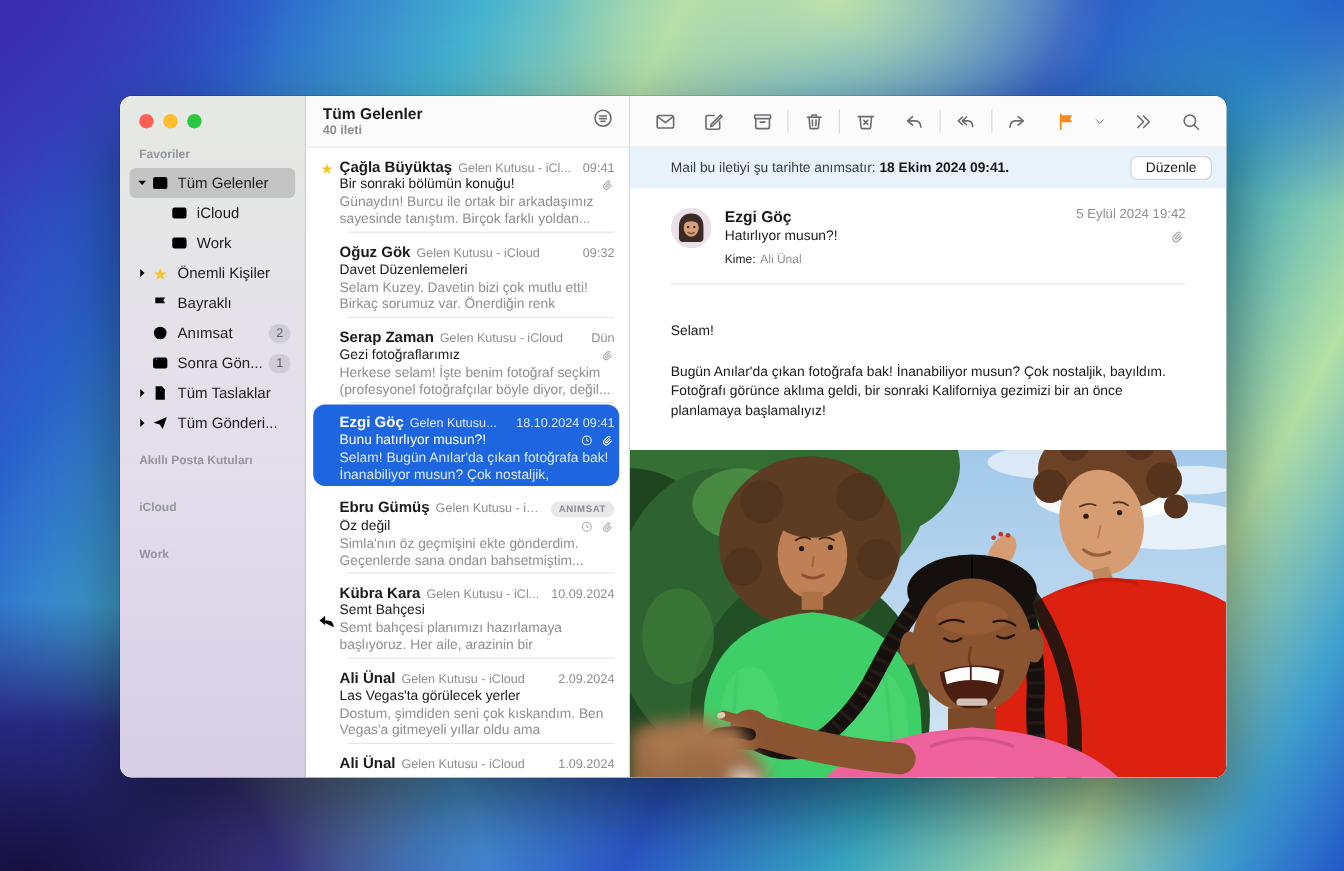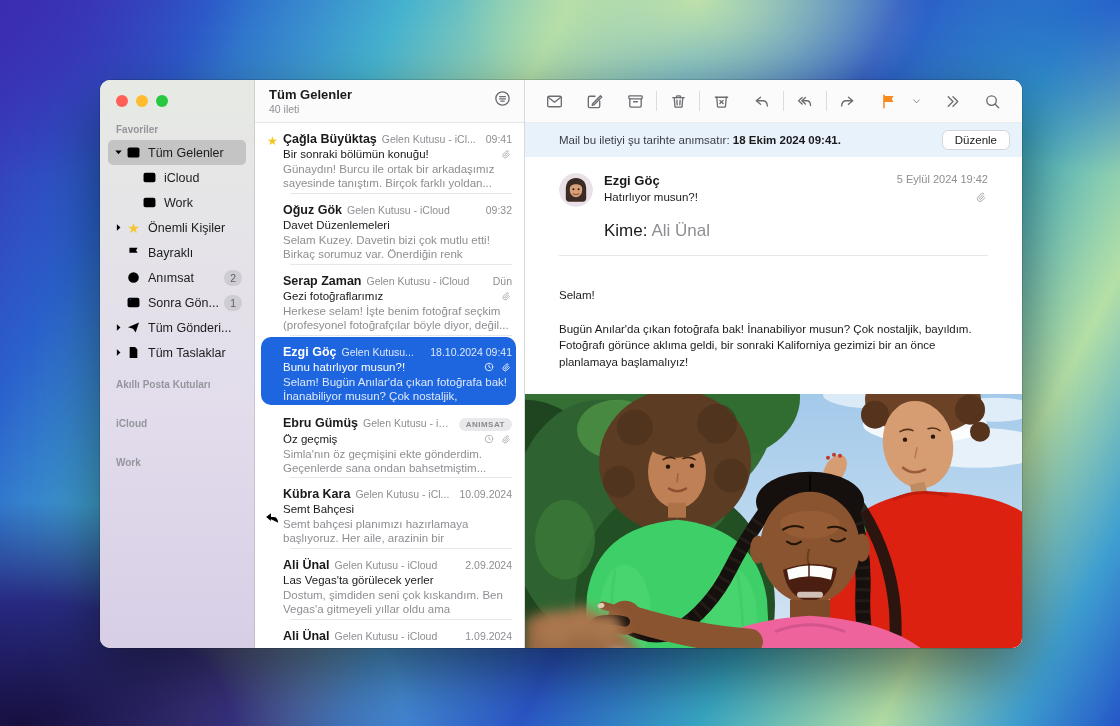--- a/index.html
+++ b/index.html
@@ -31,21 +31,21 @@
   .chev-slot{width:13px;flex:none;display:flex;align-items:center;color:#7c7c82;}
   .side-ic{width:17px;height:17px;flex:none;margin-right:6px;display:flex;align-items:center;justify-content:center;color:#2d7ff0;}
   .side-ic.star{color:#f5c531;font-size:14px;line-height:1;}
   .side-label{white-space:nowrap;overflow:hidden;text-overflow:ellipsis;}
   .side-badge{margin-left:auto;background:rgba(120,120,128,.2);color:#5f5f64;font-size:10.5px;
     padding:0 6px;border-radius:9px;line-height:16px;}
   
   .list-col{width:270px;flex:none;box-sizing:border-box;background:#fff;border-right:1px solid #d9d9dd;display:flex;flex-direction:column;}
   .list-header{position:relative;flex:none;height:43px;box-sizing:border-box;padding:7px 14px 0;background:#fbfbfc;border-bottom:1px solid #e7e7e9;}
   .list-title{font-size:13px;font-weight:700;color:#1a1a1c;}
-  .list-count{font-size:10.5px;color:#8e8e93;margin-top:1px;}
+  .list-count{font-size:10.5px;color:#8e8e93;margin-top:1px;font-weight:bold;}
   .filter-btn{position:absolute;right:12px;top:9px;width:20px;height:20px;border:none;background:none;padding:0;color:#6c6c70;}
   .filter-btn .ic{width:19px;height:19px;}
   .email-rows{flex:1;overflow:hidden;}
   .email-row{position:relative;height:71px;box-sizing:border-box;padding:9px 12px 0 7px;display:flex;}
   .email-row::after{content:"";position:absolute;left:35px;right:12px;bottom:0;height:1px;background:#e7e7e9;}
   .email-row.selected::after{display:none;}
   .row-sel-bg{position:absolute;left:6px;right:8px;top:1px;bottom:2px;background:#1e66e0;border-radius:10px;}
   .row-gutter{position:relative;width:21px;flex:none;display:flex;justify-content:center;padding-top:2px;color:#9a9aa0;}
   .row-gutter.star{color:#f5c518;font-size:12px;}
   .row-main{position:relative;flex:1;min-width:0;}
@@ -75,21 +75,21 @@
   .banner{flex:none;height:34px;box-sizing:border-box;display:flex;align-items:center;background:#e7f2fb;padding:0 12px 0 34px;}
   .banner-text{font-size:11.5px;color:#3c3c43;}
   .banner-text b{color:#1a1a1c;font-weight:700;}
   .banner-btn{margin-left:auto;background:#fff;border:1px solid #d6d6da;border-radius:6px;
     font-size:11.5px;color:#1a1a1c;padding:3px 12px;font-family:inherit;}
   .msg-header{flex:none;display:flex;gap:11px;align-items:flex-start;margin:0 34px;padding:16px 0 14px;border-bottom:1px solid #e7e7e9;}
   .avatar{width:34px;height:34px;flex:none;border-radius:50%;overflow:hidden;}
   .mh-info{flex:1;min-width:0;}
   .mh-sender{font-size:13px;font-weight:700;color:#1a1a1c;}
   .mh-subject{font-size:11.5px;color:#1a1a1c;margin-top:3px;}
-  .mh-to{font-size:17px;margin-top:18px;color:#1a1a1c;}
+  .mh-to{font-size:10px;margin-top:8px;color:#1a1a1c;}
   .mh-to .to-name{color:#8e8e93;margin-left:4px;}
   .mh-right{flex:none;display:flex;flex-direction:column;align-items:flex-end;gap:5px;}
   .mh-date{font-size:11px;color:#8e8e93;}
   .mh-clip{width:14px;height:14px;color:#a6a6ab;}
   .msg-body{flex:none;padding:14px 34px 10px;font-size:11.5px;line-height:1.45;color:#1a1a1c;}
   .msg-body p{margin:17px 0 13px;}
   .photo{flex:1;min-height:0;position:relative;}
   .photo svg{position:absolute;inset:0;width:100%;height:100%;display:block;}
   
   .ic{display:inline-flex;}
@@ -188,39 +188,39 @@
           <span class="side-badge">1</span>
         </div>
         <div class="side-row">
           <span class="chev-slot">
             <svg viewBox="0 0 20 20">
               <path d="M7.5 5 L13 10 L7.5 15"></path>
             </svg>
           </span>
           <span class="side-ic">
             <svg viewBox="0 0 20 20">
+              <path d="M5.5 3.5 H11.5 L14.5 6.5 V16.5 H5.5 Z"></path>
+              <path d="M11.5 3.5 V6.5 H14.5"></path>
+            </svg>
+          </span>
+          <span class="side-label">Tüm Taslaklar</span>
+        </div>
+        <div class="side-row">
+          <span class="chev-slot">
+            <svg viewBox="0 0 20 20">
+              <path d="M7.5 5 L13 10 L7.5 15"></path>
+            </svg>
+          </span>
+          <span class="side-ic">
+            <svg viewBox="0 0 20 20">
               <path d="M3.5 9.8 L16.5 4 L12.5 16 L9.5 11.5 Z"></path>
               <path d="M9.5 11.5 L16.5 4"></path>
             </svg>
           </span>
           <span class="side-label">Tüm Gönderi...</span>
-        </div>
-        <div class="side-row">
-          <span class="chev-slot">
-            <svg viewBox="0 0 20 20">
-              <path d="M7.5 5 L13 10 L7.5 15"></path>
-            </svg>
-          </span>
-          <span class="side-ic">
-            <svg viewBox="0 0 20 20">
-              <path d="M5.5 3.5 H11.5 L14.5 6.5 V16.5 H5.5 Z"></path>
-              <path d="M11.5 3.5 V6.5 H14.5"></path>
-            </svg>
-          </span>
-          <span class="side-label">Tüm Taslaklar</span>
         </div>
       </nav>
     <div>
         <div class="side-section">Akıllı Posta Kutuları</div>
         <div class="side-section gap">iCloud</div>
         <div class="side-section gap">Work</div>
       </div>
   </aside>
 
   <section class="list-col">
@@ -320,21 +320,21 @@
         </div>
         <div class="email-row">
           <div class="row-gutter"></div>
           <div class="row-main">
             <div class="row-line1">
               <span class="sender">Ebru Gümüş</span>
               <span class="mailbox">Gelen Kutusu - iCl...</span>
               <span class="animsat-pill">ANIMSAT</span>
             </div>
             <div class="row-line2">
-              <span class="subject">Öz geçmiş</span>
+              <span class="subject">Öz değil</span>
               <span class="ic line2-ic">
                 <svg viewBox="0 0 20 20">
                   <circle cx="10" cy="10" r="6.2"></circle>
                   <path d="M10 6.8 V10 L12.3 11.4"></path>
                 </svg>
               </span>
               <span class="ic line2-ic">
                 <svg viewBox="0 0 20 20">
                   <path d="M14 5.5a2.6 2.6 0 0 0-3.7 0L6 9.8a3.8 3.8 0 0 0 5.4 5.4l4.3-4.3"></path>
                   <path d="M12.6 6.9l-4.4 4.4a1.2 1.2 0 0 0 1.7 1.7l4.3-4.3"></path>

